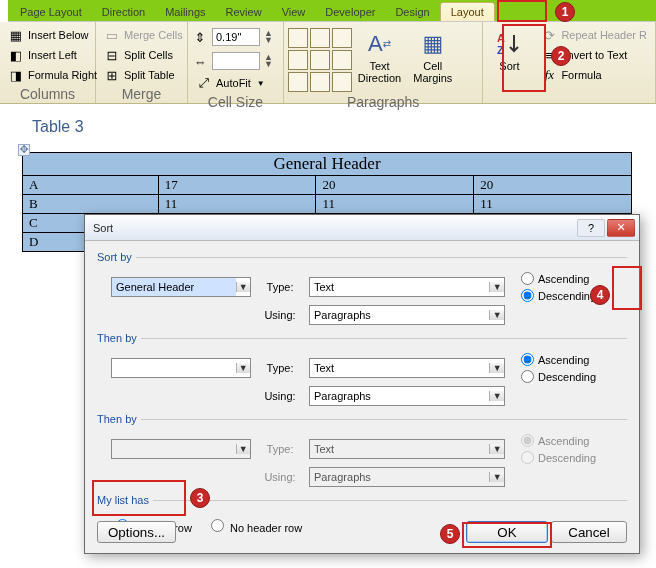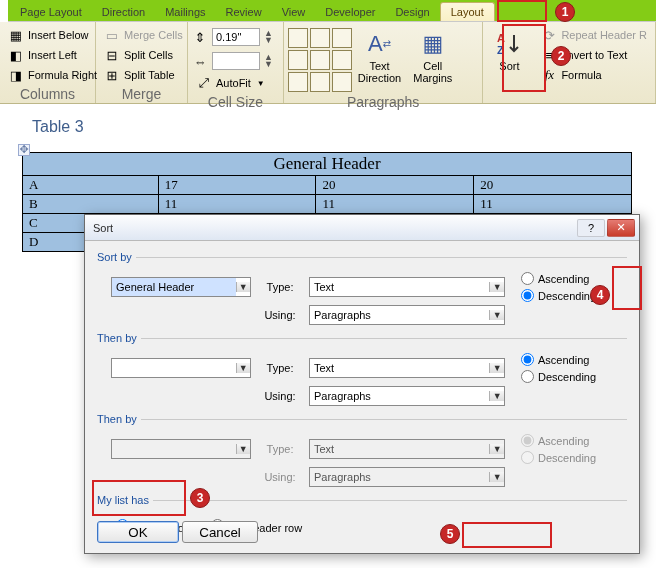--- a/index.html
+++ b/index.html
@@ -461,20 +461,21 @@
 
     <fieldset class="sec">
       <legend>My list has</legend>
       <div class="header-row-opts">
         <label><input type="radio" name="hr" checked="" style=""> <span>Header row</span></label>
         <label><input type="radio" name="hr" style=""> <span>No header row</span></label>
       </div>
     </fieldset>
 
     <div class="footer">
+      <button class="btn">Options...</button>
       <div>
         <button class="btn primary" style="min-width:82px">OK</button>
         <button class="btn">Cancel</button>
       </div>
     </div>
   </div>
 </div>
 
 <div class="redbox" style="left:612px; top:266px; width:30px; height:44px"></div>
 <div class="callout" style="left:590px; top:285px">4</div>

